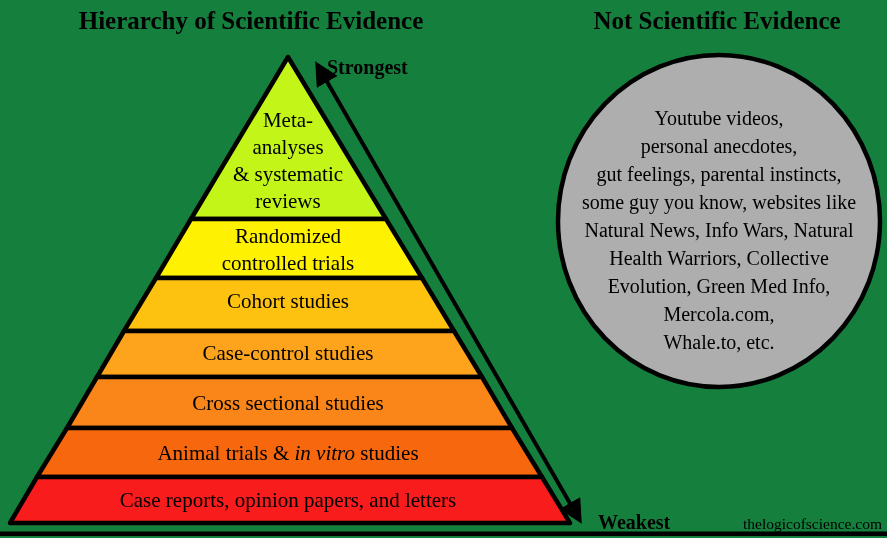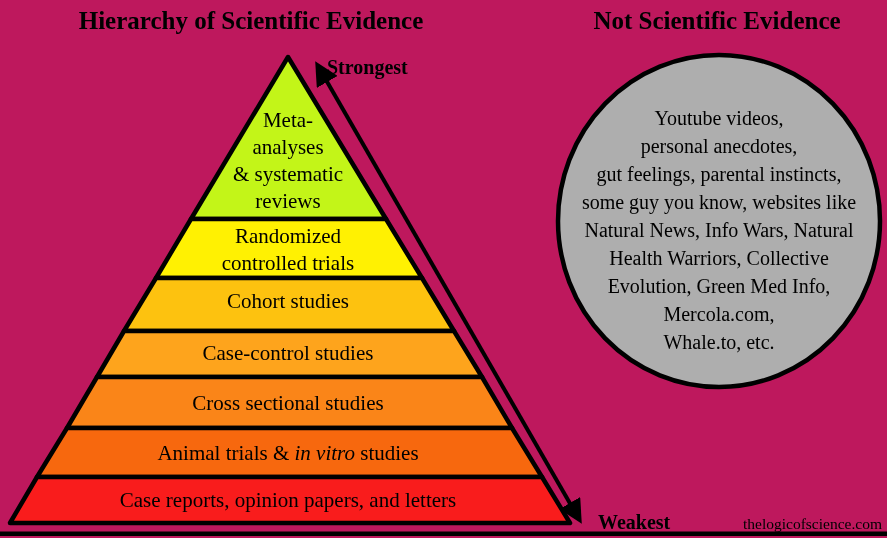--- a/index.html
+++ b/index.html
@@ -1,19 +1,19 @@
 <!DOCTYPE html>
 <html><head>
 <meta charset="utf-8">
 <style>
   html,body{margin:0;padding:0;background:#ffffff;}
   .canvas{
     position:relative;
     width:887px;height:538px;
-    background:#be185d;
+    background:#15803d;
     overflow:hidden;
     font-family:"Liberation Serif","DejaVu Serif",serif;
   }
   svg{display:block;}
   .title{font-size:25px;font-weight:bold;fill:#000000;}
   .band-label{font-size:21px;fill:#000000;}
   .band-label .it{font-style:italic;}
   .circle-label{font-size:20px;fill:#000000;}
   .arrow-label{font-size:20px;font-weight:bold;fill:#000000;}
   .site{font-size:15.5px;fill:#000000;}

